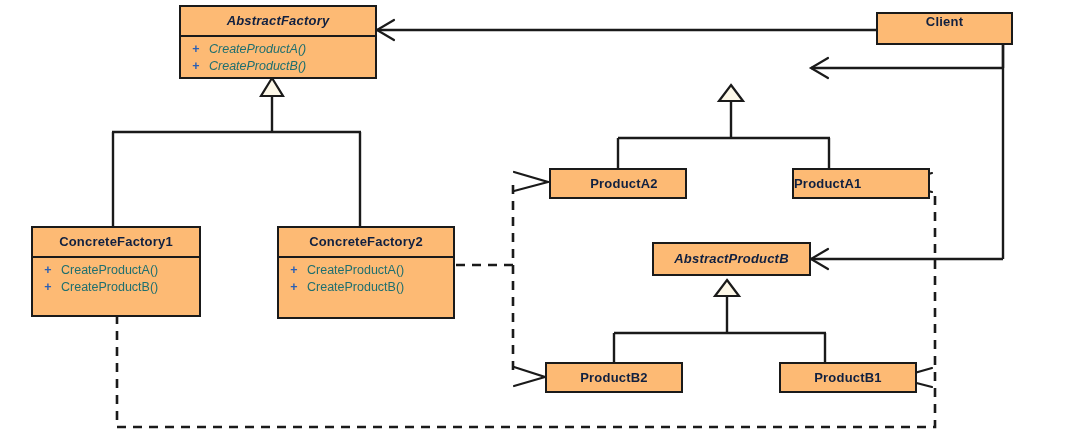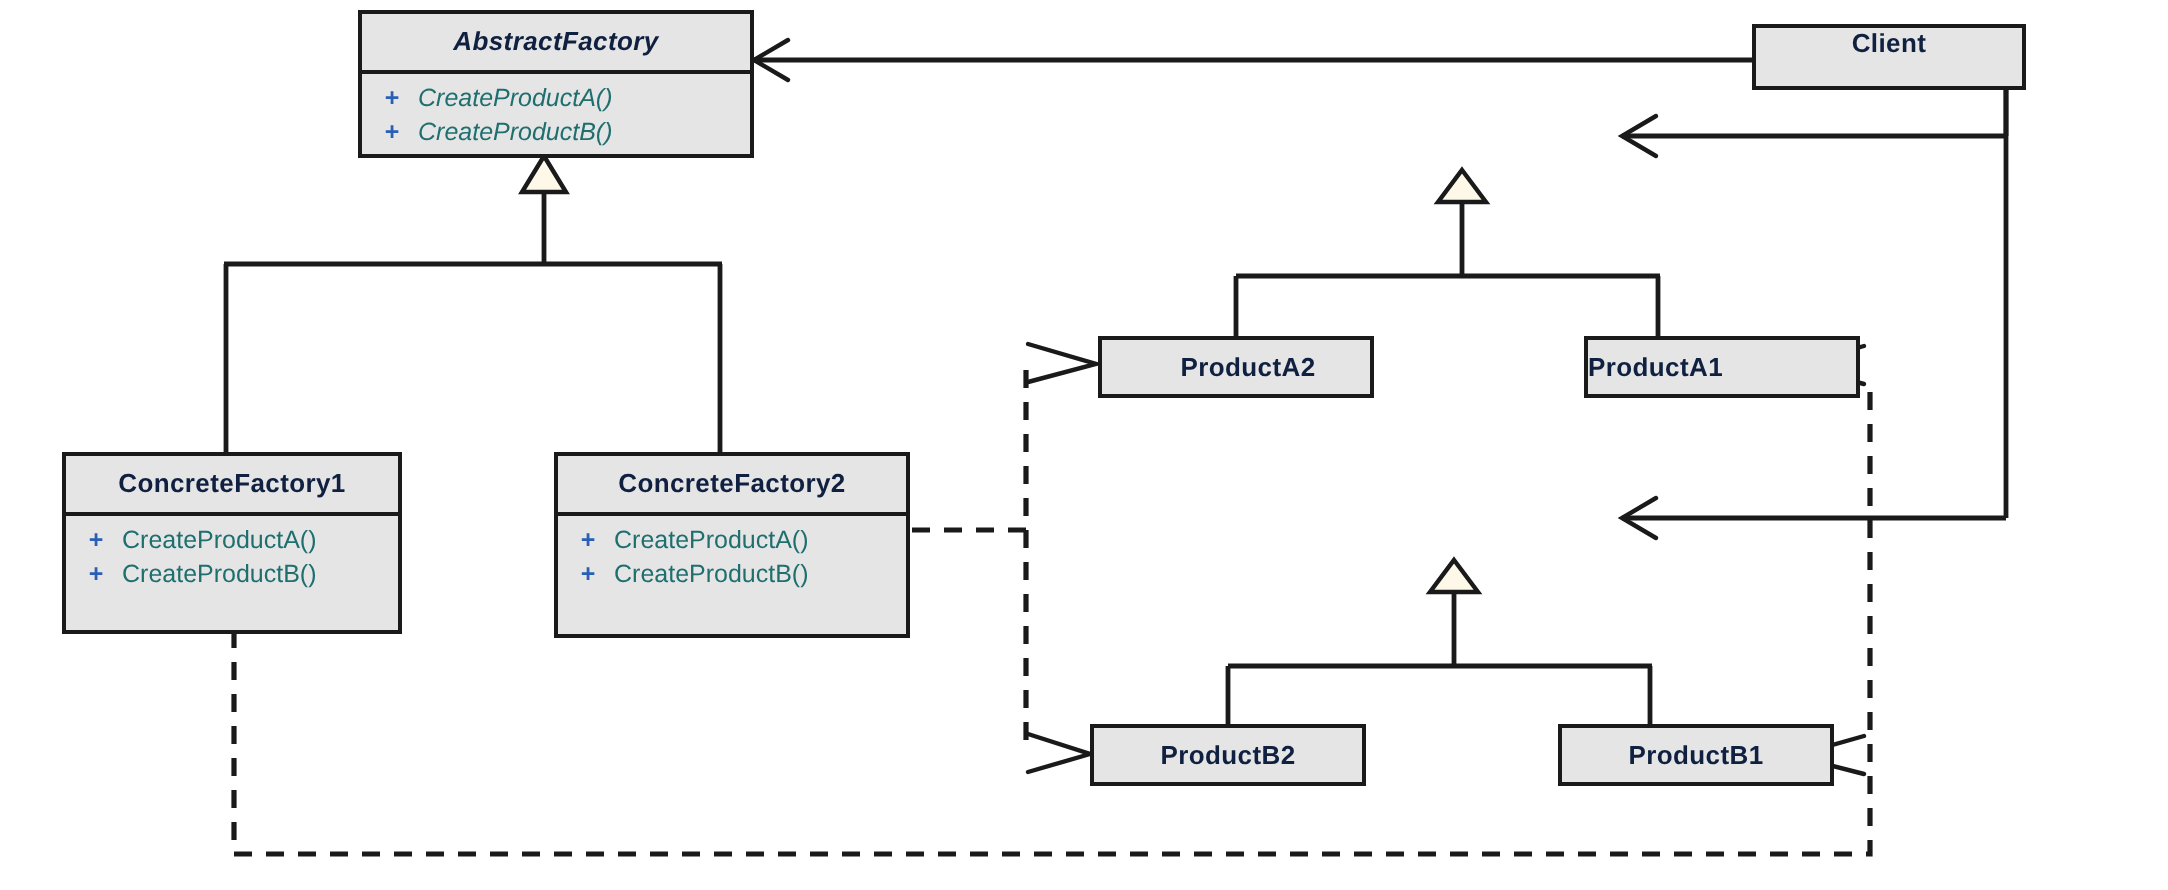--- a/index.html
+++ b/index.html
@@ -1,18 +1,18 @@
 <!DOCTYPE html>
 <html><head>
 <meta charset="utf-8">
 <style>
   html,body{margin:0;padding:0;background:#ffffff;}
   #canvas{position:relative;width:1084px;height:445px;background:#ffffff;
           font-family:"Liberation Sans", sans-serif;overflow:hidden;}
-  .uml-box{position:absolute;background:#e5e5e5;border:2px solid #1a1a1a;box-sizing:border-box;}
+  .uml-box{position:absolute;background:#fdba74;border:2px solid #1a1a1a;box-sizing:border-box;}
   .uml-title{text-align:center;font-weight:bold;font-size:13px;color:#102040;
              padding:6px 4px 6px 4px;line-height:16px;letter-spacing:.2px;}
   .uml-title.abstract{font-style:italic;}
   .uml-sep{border-top:2px solid #1a1a1a;}
   .uml-ops{padding:4px 2px 5px 2px;}
   .op-row{display:flex;align-items:center;font-size:12.5px;line-height:17px;color:#1f6f6f;white-space:nowrap;}
   .op-vis{width:26px;text-align:center;color:#2a5fb5;font-weight:bold;}
   .op-name{}
   .op-name.abstract{font-style:italic;}
   svg.links{position:absolute;left:0;top:0;width:1084px;height:445px;pointer-events:none;}
@@ -91,20 +91,23 @@
 
 
   <div class="uml-box" style="left:549px;top:168px;width:138px;height:31px;display:flex;align-items:center;justify-content:center;">
     <div class="uml-title" style="padding:0;margin-left:12px;">ProductA2</div>
   </div>
 
   <div class="uml-box" style="left:792px;top:168px;width:138px;height:31px;display:flex;align-items:center;">
     <div class="uml-title" style="padding:0;">ProductA1</div>
   </div>
 
+  <div class="uml-box" style="left:652px;top:242px;width:159px;height:34px;display:flex;align-items:center;justify-content:center;">
+    <div class="uml-title abstract" style="padding:0;">AbstractProductB</div>
+  </div>
 
   <div class="uml-box" style="left:545px;top:362px;width:138px;height:31px;display:flex;align-items:center;justify-content:center;">
     <div class="uml-title" style="padding:0;">ProductB2</div>
   </div>
 
   <div class="uml-box" style="left:757px;top:362px;width:138px;height:31px;display:flex;align-items:center;justify-content:center;margin-left:22px;">
     <div class="uml-title" style="padding:0;">ProductB1</div>
   </div>
 
   <div class="uml-box" style="left:31px;top:226px;width:170px;height:91px;">

